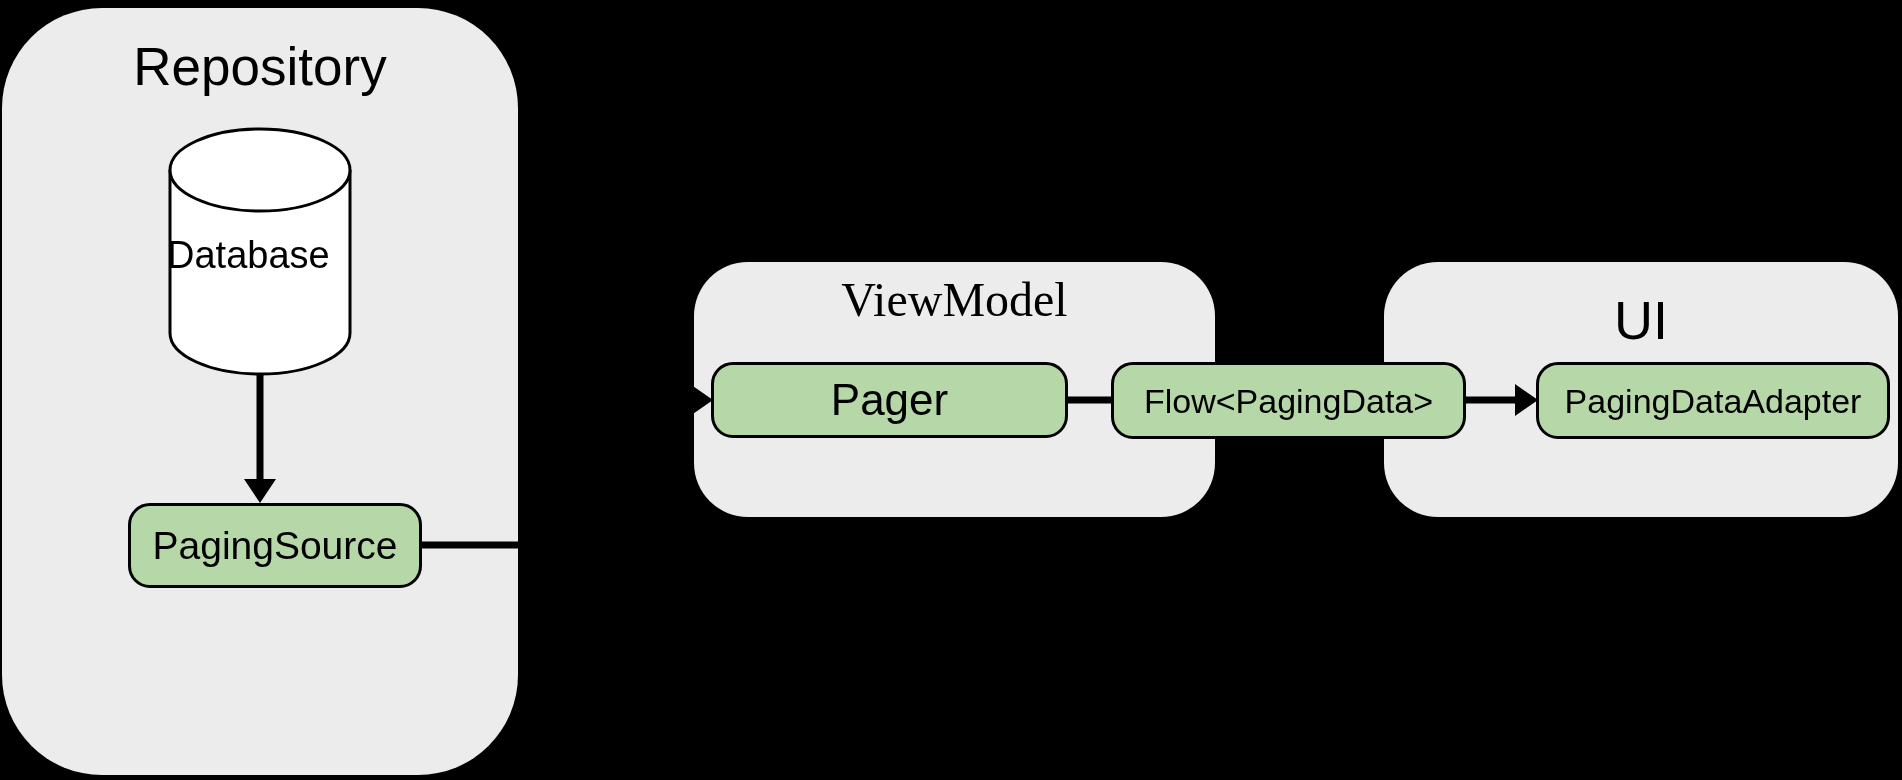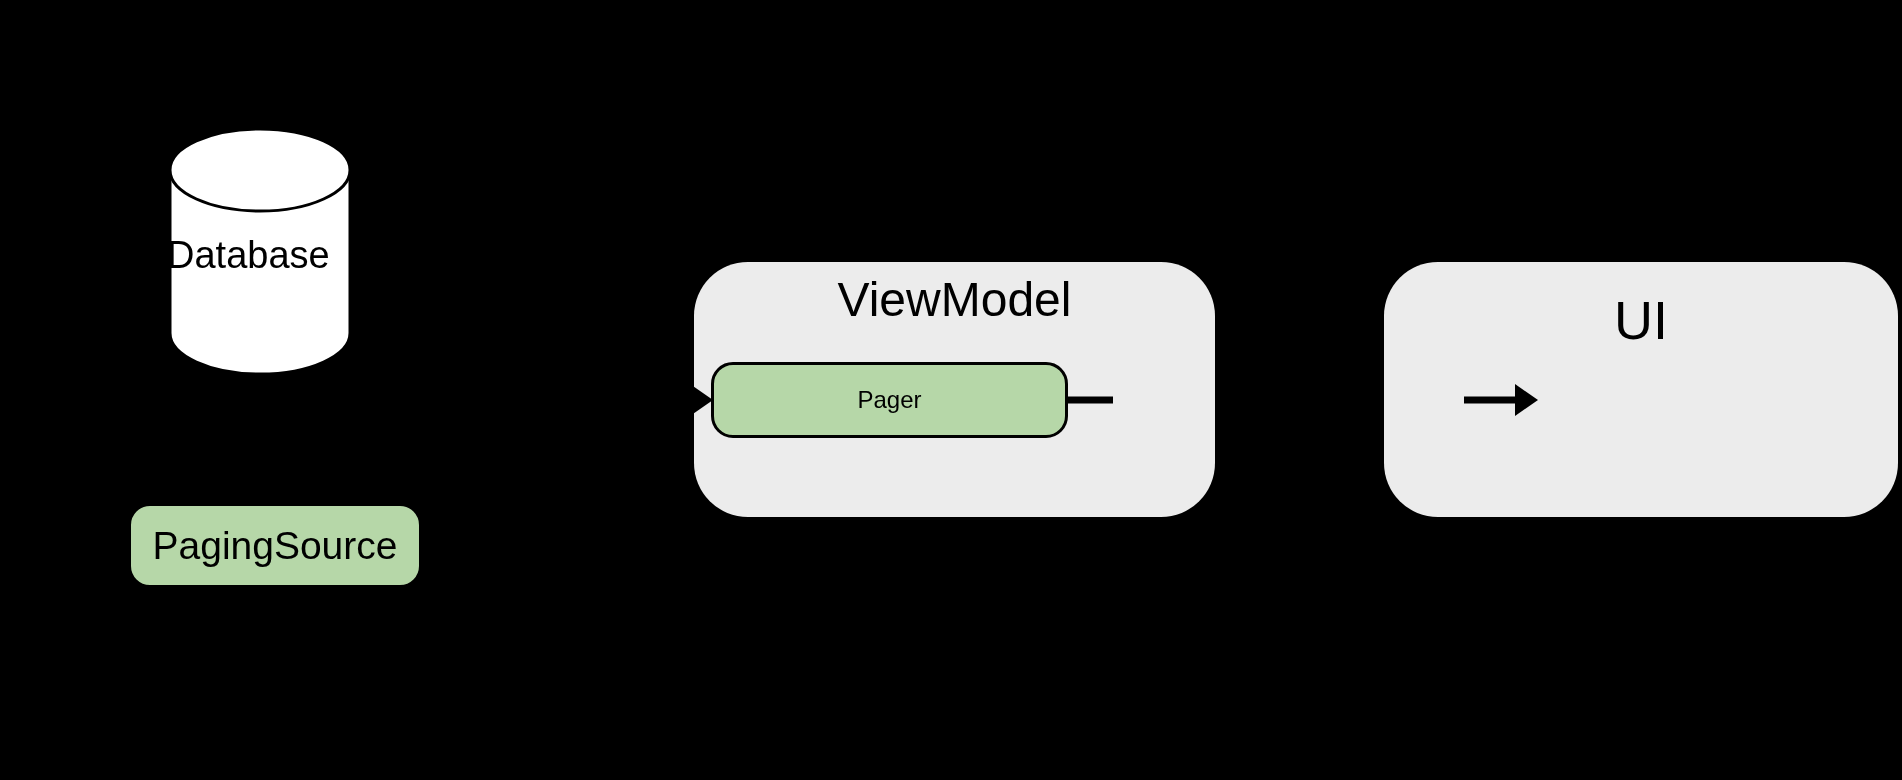--- a/index.html
+++ b/index.html
@@ -20,21 +20,21 @@
   .panel-title {
     position: absolute;
     left: 0;
     width: 100%;
     text-align: center;
     line-height: 1.2;
     color: #000;
     white-space: nowrap;
   }
   #panel-repository { left: 2px;    top: 8px;   width: 516px; height: 767px; border-radius: 100px; }
-  #panel-viewmodel  { left: 694px;  top: 262px; width: 521px; height: 255px; border-radius: 54px; }
+  #panel-viewmodel  { left: 694px;  top: 262px; width: 521px; height: 255px; border-radius: 54px; font-family: Liberation Serif, serif; }
   #panel-ui         { left: 1384px; top: 262px; width: 514px; height: 255px; border-radius: 54px; }
   #title-repository { top: 27px; font-size: 53px; }
   #title-viewmodel  { top: 9px;  font-size: 48px; }
   #title-ui         { top: 26px; font-size: 54px; }
 
   #connector-layer {
     position: absolute;
     left: 0; top: 0;
     width: 1902px; height: 780px;
     z-index: 2;
@@ -48,21 +48,21 @@
     border-radius: 22px;
     box-sizing: border-box;
     display: flex;
     align-items: center;
     justify-content: center;
     white-space: nowrap;
     z-index: 3;
     line-height: 1;
   }
   #node-paging-source { left: 112px;  top: 503px; width: 294px; height: 85px; font-size: 39px; margin-left: 16px; }
-  #node-pager         { left: 711px;  top: 362px; width: 357px; height: 76px; font-size: 24px; }
+  #node-pager         { left: 711px;  top: 362px; width: 357px; height: 76px; font-size: 44px; }
   #node-flow          { left: 1111px; top: 362px; width: 355px; height: 77px; font-size: 34px; }
   #node-adapter       { left: 1536px; top: 362px; width: 354px; height: 77px; font-size: 34px; }
 
   #cylinder-svg {
     position: absolute;
     left: 167px; top: 127px;
     width: 186px; height: 250px;
     z-index: 3;
   }
   #database-label {
@@ -74,20 +74,23 @@
     line-height: 1.2;
     z-index: 4;
     white-space: nowrap;
   }
 </style>
 </head>
 <body>
 
 <div id="canvas">
 
+  <div class="panel" id="panel-repository">
+    <div class="panel-title" id="title-repository">Repository</div>
+  </div>
 
   <div class="panel" id="panel-viewmodel">
     <div class="panel-title" id="title-viewmodel">ViewModel</div>
   </div>
 
   <div class="panel" id="panel-ui">
     <div class="panel-title" id="title-ui">UI</div>
   </div>
 
   <svg id="connector-layer" viewBox="0 0 1902 780" xmlns="http://www.w3.org/2000/svg">
@@ -119,15 +122,21 @@
   <div id="database-label">Database</div>
 
   <div class="node" id="node-paging-source">
     <span>PagingSource</span>
   </div>
 
   <div class="node" id="node-pager">
     <span>Pager</span>
   </div>
 
+  <div class="node" id="node-flow">
+    <span>Flow&lt;PagingData&gt;</span>
+  </div>
 
+  <div class="node" id="node-adapter">
+    <span>PagingDataAdapter</span>
+  </div>
 
 </div>
 
 </body></html>

